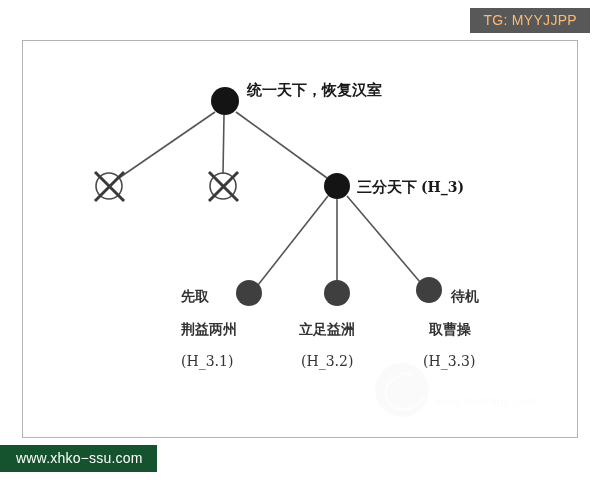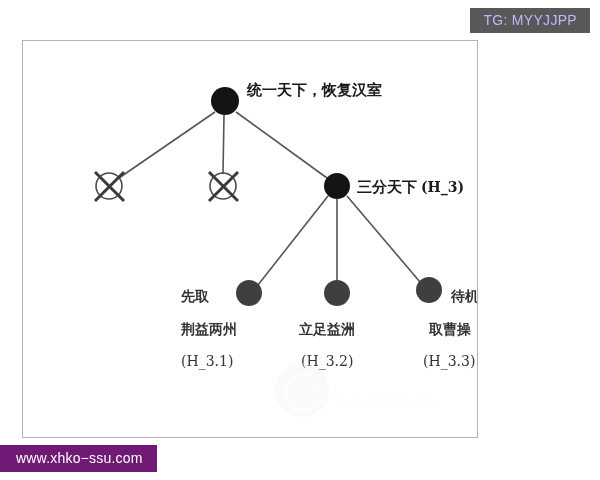--- a/index.html
+++ b/index.html
@@ -14,50 +14,50 @@
     overflow: hidden;
     font-family: "DejaVu Sans", "Liberation Sans", sans-serif;
   }
 
   
   #tag-badge {
     position: absolute;
     top: 8px;
     right: 10px;
     background: #585858;
-    color: #c4b5fd;
+    color: #fdba74;
     font-size: 14px;
     font-family: "Liberation Sans", sans-serif;
     letter-spacing: 0.3px;
     padding: 5px 13px 6px 13px;
     line-height: 1;
     white-space: nowrap;
   }
 
   
   #site-watermark {
     position: absolute;
     left: 0;
     bottom: 8px;
-    background: #701a75;
+    background: #14532d;
     color: #ffffff;
     font-size: 14px;
     font-family: "Liberation Sans", sans-serif;
     letter-spacing: 0.2px;
     padding: 6px 14px 7px 16px;
     line-height: 1;
     white-space: nowrap;
   }
 
   
   #diagram-frame {
     position: absolute;
     left: 22px;
     top: 40px;
-    width: 456px;
+    width: 556px;
     height: 398px;
     border: 1px solid #b3b3b3;
     background: #ffffff;
     box-sizing: border-box;
     overflow: hidden;
   }
 
   #diagram-svg {
     position: absolute;
     left: 0;

